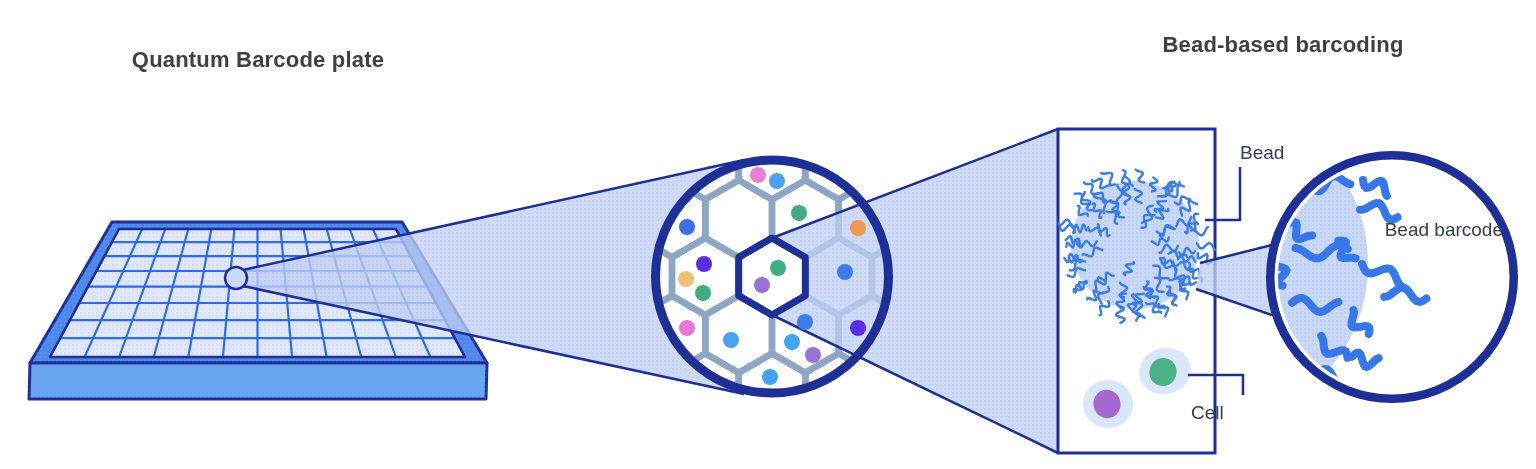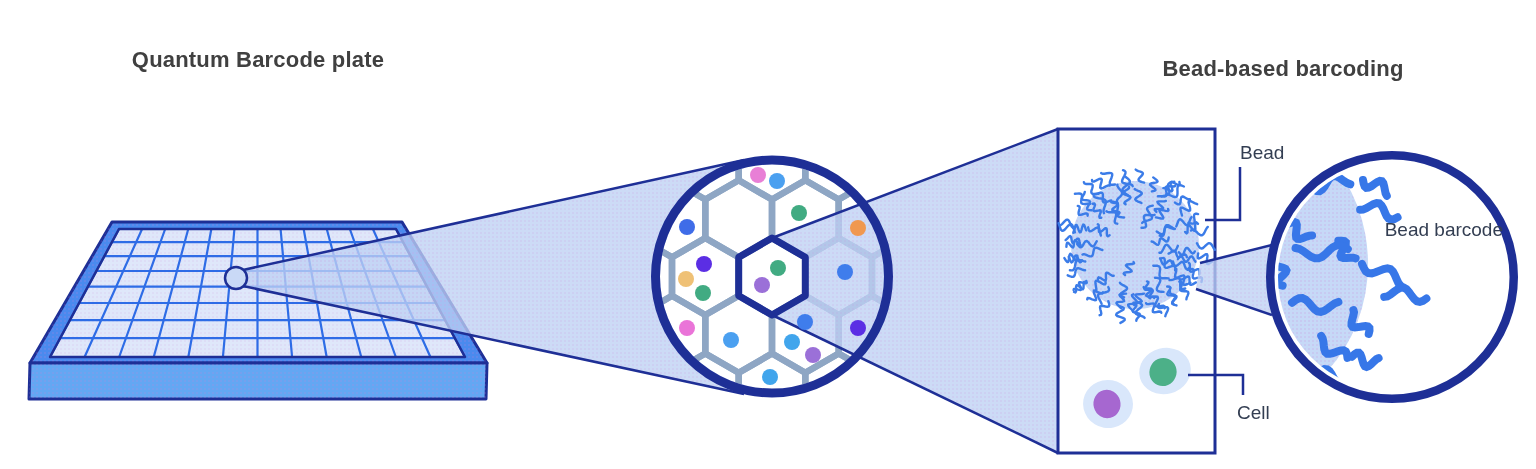--- a/index.html
+++ b/index.html
@@ -252,18 +252,18 @@
             <path d="M1363.0 180.0L1363.7 183.6L1364.7 186.4L1366.3 187.8L1368.5 187.6L1371.3 186.2L1374.3 184.0L1377.3 182.0L1379.9 180.9L1381.9 181.2L1383.3 183.1L1384.2 186.3L1384.9 190.0L1385.6 193.4L1386.8 195.8"></path>
             <path d="M1272.2 263.6L1273.6 265.0L1276.3 266.0L1279.8 266.9L1283.1 267.7L1285.5 268.9L1286.4 270.4L1285.7 272.4L1283.7 274.7L1281.0 277.2L1278.7 279.6L1277.4 281.7L1277.7 283.4L1279.5 284.7L1282.6 285.6"></path>
             <path d="M1352.1 356.7L1354.7 354.2L1357.0 352.7L1358.9 352.7L1360.4 354.3L1361.6 357.2L1362.5 360.7L1363.6 364.0L1364.9 366.3L1366.6 367.0L1368.8 366.1L1371.3 364.0L1373.9 361.4L1376.4 359.2L1378.6 358.1"></path>
           </g>
         </g>
         <circle cx="1392" cy="277" r="121.75" fill="none" stroke="#1e2f96" stroke-width="8.5"></circle>
       </g>
   </svg>
 
   <div class="fig-title" style="left:258px;top:47px">Quantum Barcode plate</div>
-  <div class="fig-title" style="left:1283px;top:56px">Bead-based barcoding</div>
+  <div class="fig-title" style="left:1283px;top:32px">Bead-based barcoding</div>
 
   <div class="fig-label" style="left:1240px;top:142px">Bead</div>
-  <div class="fig-label" style="left:1237px;top:402px">Cell</div>
+  <div class="fig-label" style="left:1191px;top:402px">Cell</div>
   <div class="fig-label center" style="left:1443px;top:217px">Bead barcode</div>
 </div>
 
 </body></html>

